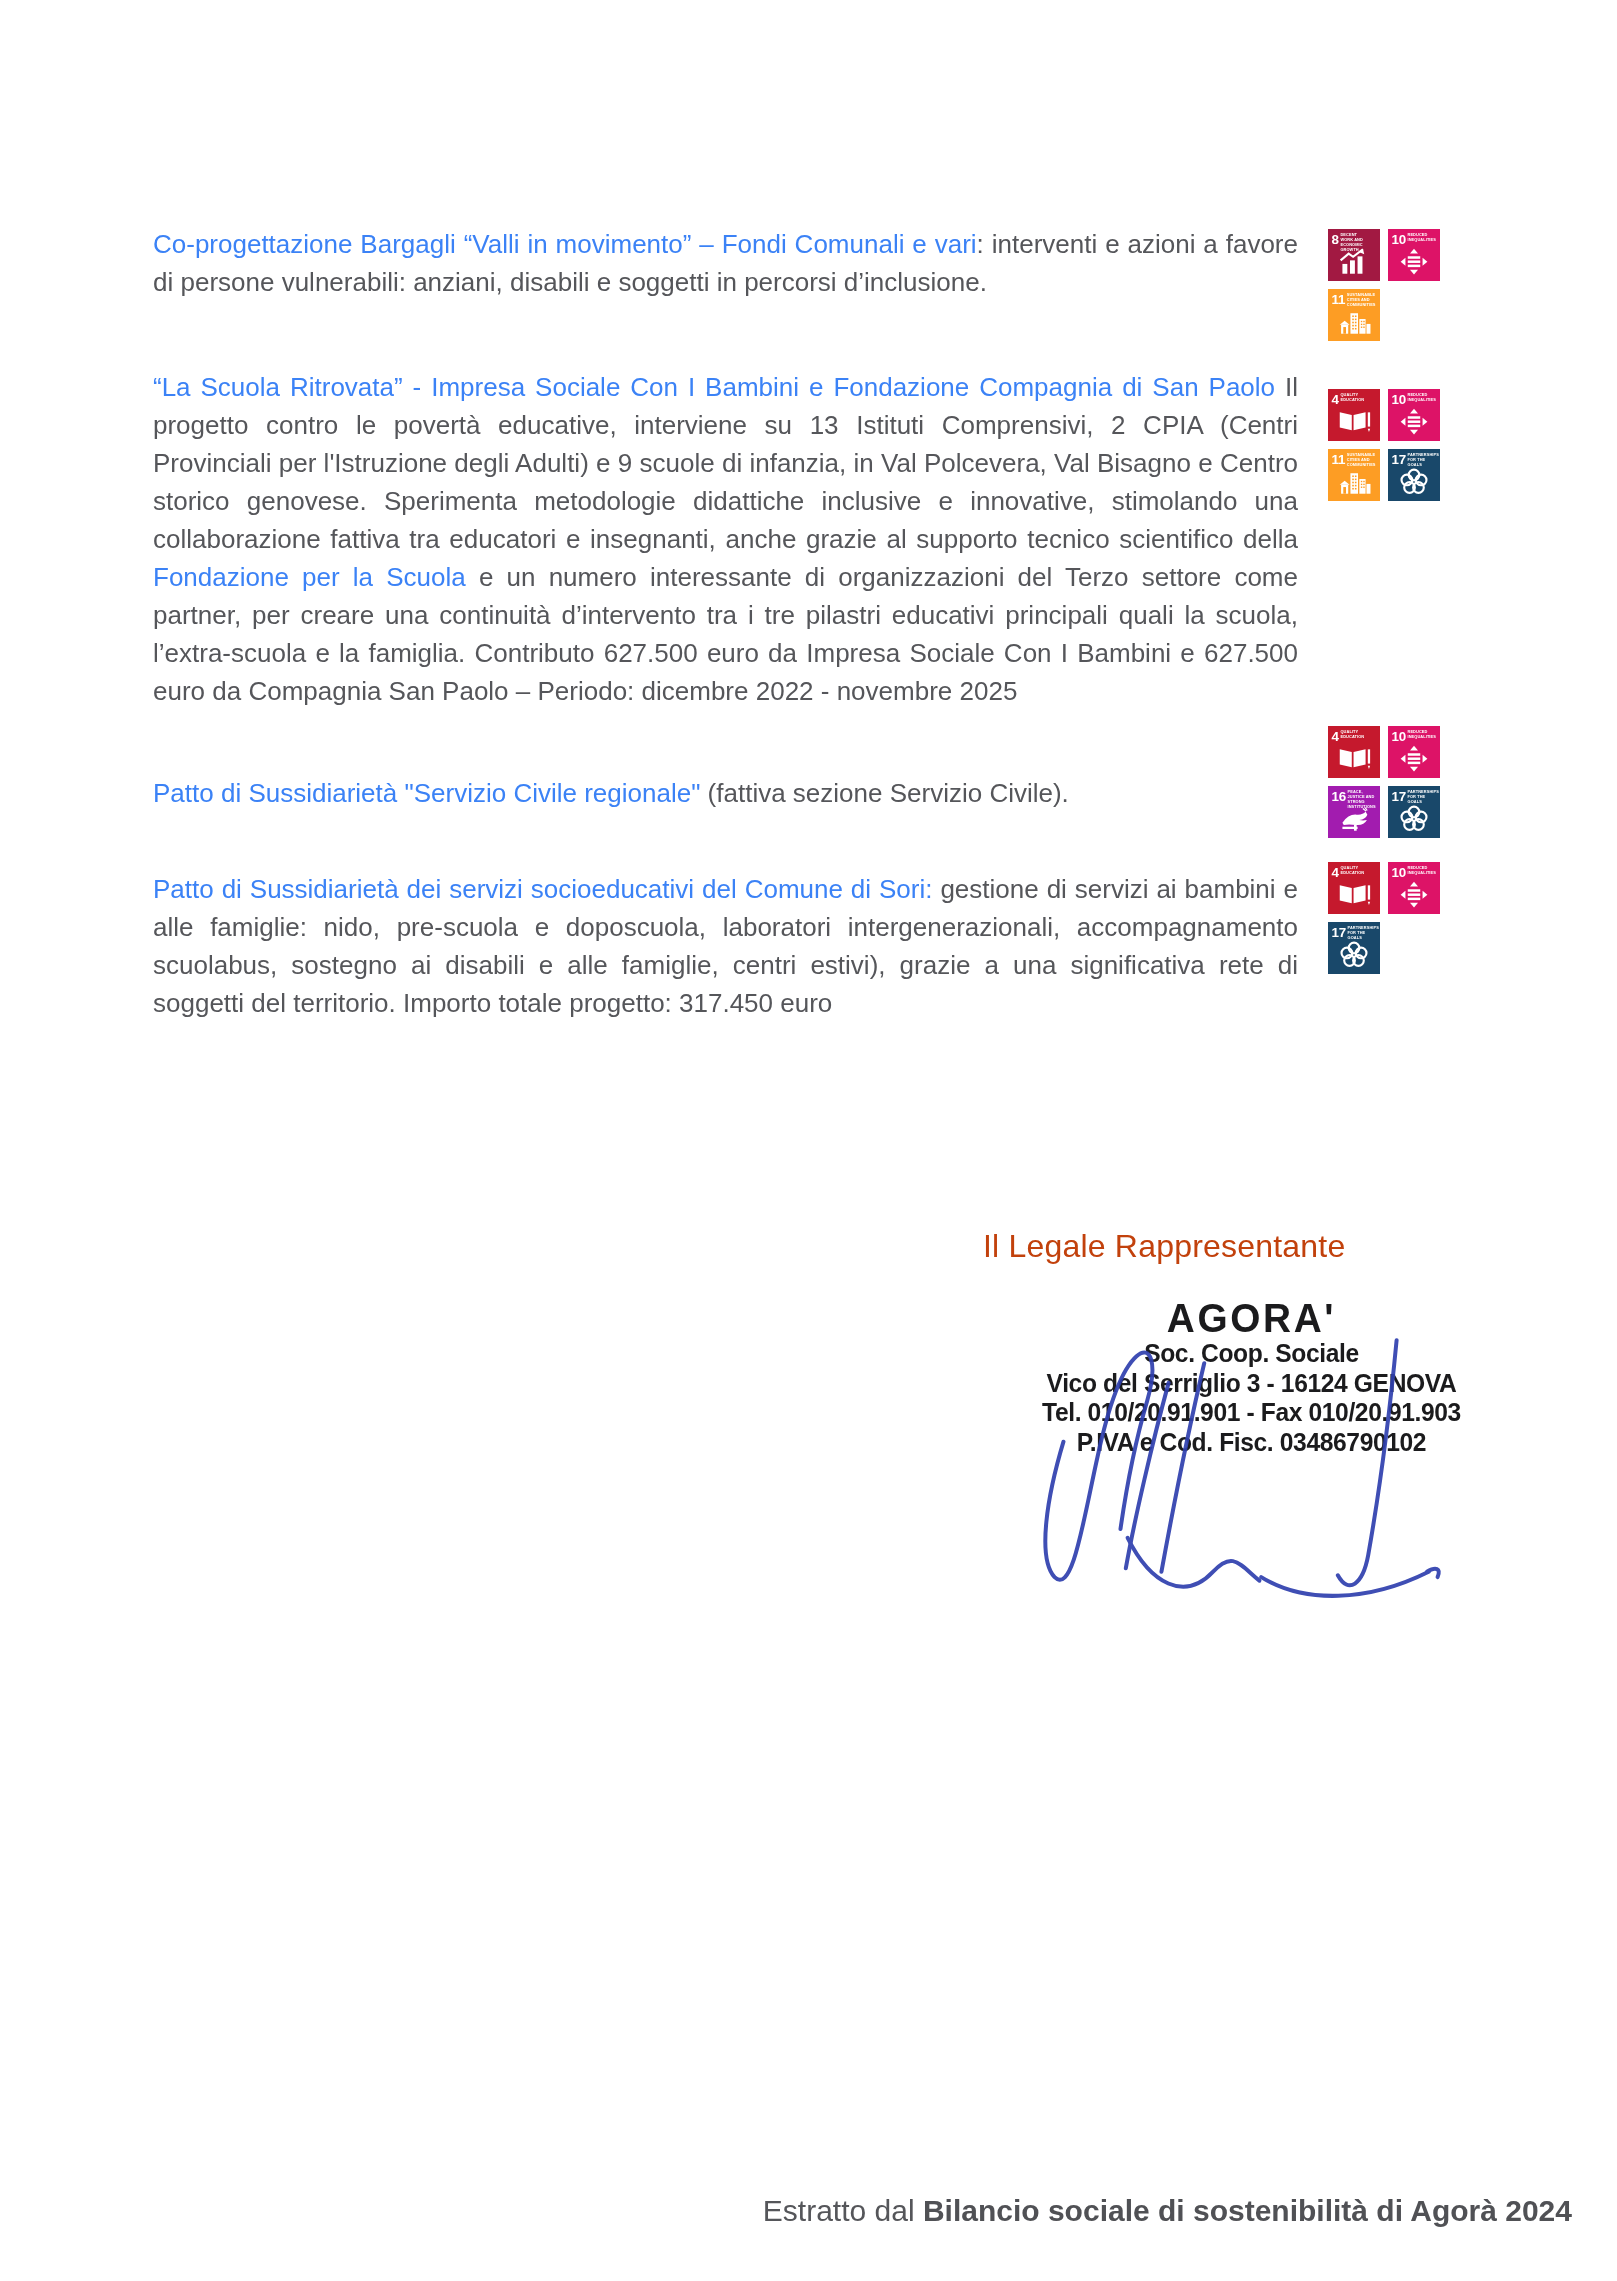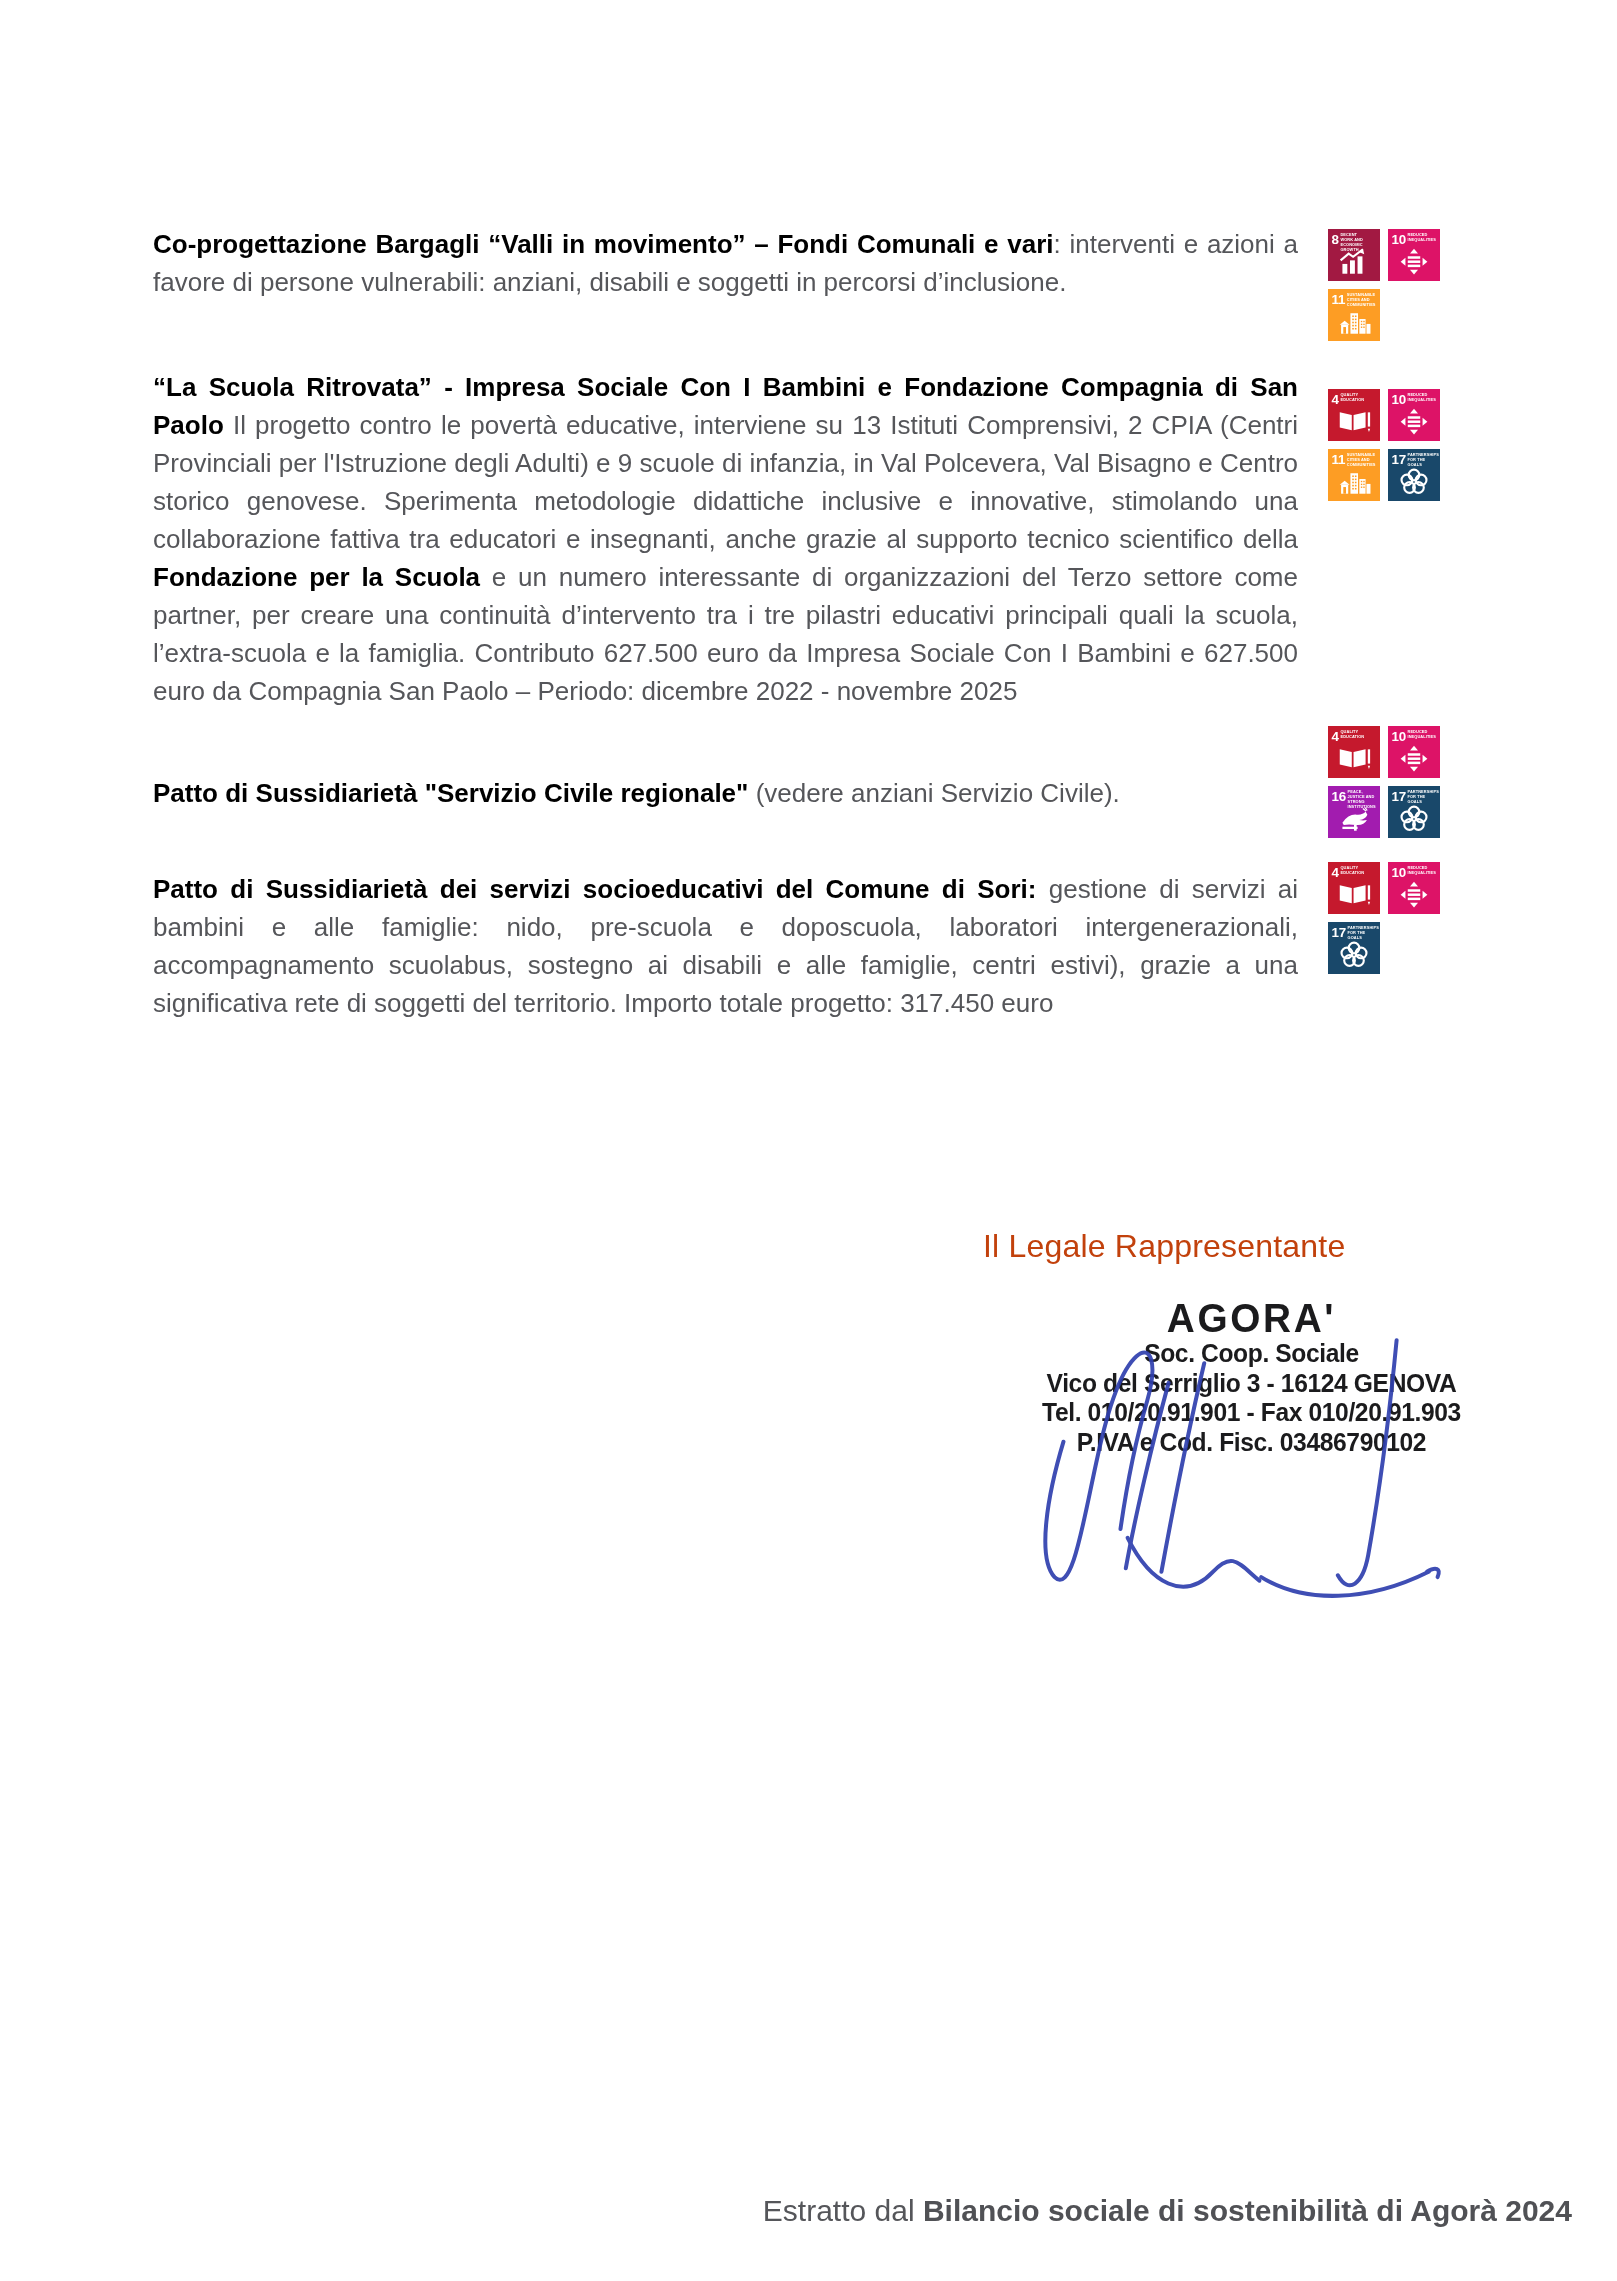--- a/index.html
+++ b/index.html
@@ -5,21 +5,21 @@
   html,body{margin:0;padding:0;}
   body{
     width:1617px;height:2281px;position:relative;background:#ffffff;
     font-family:"Liberation Sans", sans-serif;overflow:hidden;
   }
   
   .para{
     position:absolute;left:153px;width:1145px;margin:0;
     font-size:26px;line-height:38px;color:#55565A;text-align:justify;
   }
-  .para b{font-weight:700;color:#000000;}
+  .para b{font-weight:400;color:#3b82f6;}
   #para-0{top:225px;}
   #para-1{top:368px;}
   #para-2{top:774px;}
   #para-3{top:870px;}
   
   .sdg-group{position:absolute;left:1328px;display:grid;grid-template-columns:52px 52px;gap:8px;}
   #sdg-0{top:229px;}
   #sdg-1{top:389px;}
   #sdg-2{top:726px;}
   #sdg-3{top:862px;}
@@ -39,21 +39,21 @@
   #signature-svg{position:absolute;left:994px;top:1308px;}
   
   #footer{position:absolute;top:2194px;right:45px;font-size:30px;color:#55565A;white-space:nowrap;}
   #footer .footer-bold{font-weight:700;color:#505155;}
 </style>
 </head>
 <body>
 
 <p class="para" id="para-0"><b>Co-progettazione Bargagli “Valli in movimento” – Fondi Comunali e vari</b><span>: interventi e azioni a favore di persone vulnerabili: anziani, disabili e soggetti in percorsi d’inclusione.</span><br></p>
 <p class="para" id="para-1"><b>“La Scuola Ritrovata” - Impresa Sociale Con I Bambini e Fondazione Compagnia di San Paolo</b><span> Il progetto contro le povertà educative, interviene su 13 Istituti Comprensivi, 2 CPIA (Centri Provinciali per l'Istruzione degli Adulti) e 9 scuole di infanzia, in Val Polcevera, Val Bisagno e Centro storico genovese. Sperimenta metodologie didattiche inclusive e innovative, stimolando una collaborazione fattiva tra educatori e insegnanti, anche grazie al supporto tecnico scientifico della </span><b>Fondazione per la Scuola</b><span> e un numero interessante di organizzazioni del Terzo settore come partner, per creare una continuità d’intervento tra i tre pilastri educativi principali quali la scuola, l’extra-scuola e la famiglia. Contributo 627.500 euro da Impresa Sociale Con I Bambini e 627.500 euro da Compagnia San Paolo – Periodo: dicembre 2022 - novembre 2025</span></p>
-<p class="para" id="para-2"><b>Patto di Sussidiarietà "Servizio Civile regionale"</b><span> (vedere anziani Servizio Civile).</span></p>
+<p class="para" id="para-2"><b>Patto di Sussidiarietà "Servizio Civile regionale"</b><span> (fattiva sezione Servizio Civile).</span></p>
 <p class="para" id="para-3"><b>Patto di Sussidiarietà dei servizi socioeducativi del Comune di Sori:</b><span> gestione di servizi ai bambini e alle famiglie: nido, pre-scuola e doposcuola, laboratori intergenerazionali, accompagnamento scuolabus, sostegno ai disabili e alle famiglie, centri estivi), grazie a una significativa rete di soggetti del territorio. Importo totale progetto: 317.450 euro</span></p>
 
 <div class="sdg-group" id="sdg-0">
     <div class="sdg-tile" style="background: rgb(162, 25, 66); --c: #A21942;">
       <div class="sdg-head">
         <span class="sdg-num">8</span>
         <span class="sdg-title">Decent Work and Economic Growth</span>
       </div>
       <span class="sdg-pic"><svg width="36" height="28.5" viewBox="0 0 40 32">
           <rect x="7" y="19" width="5.5" height="11" fill="#fff"></rect>

